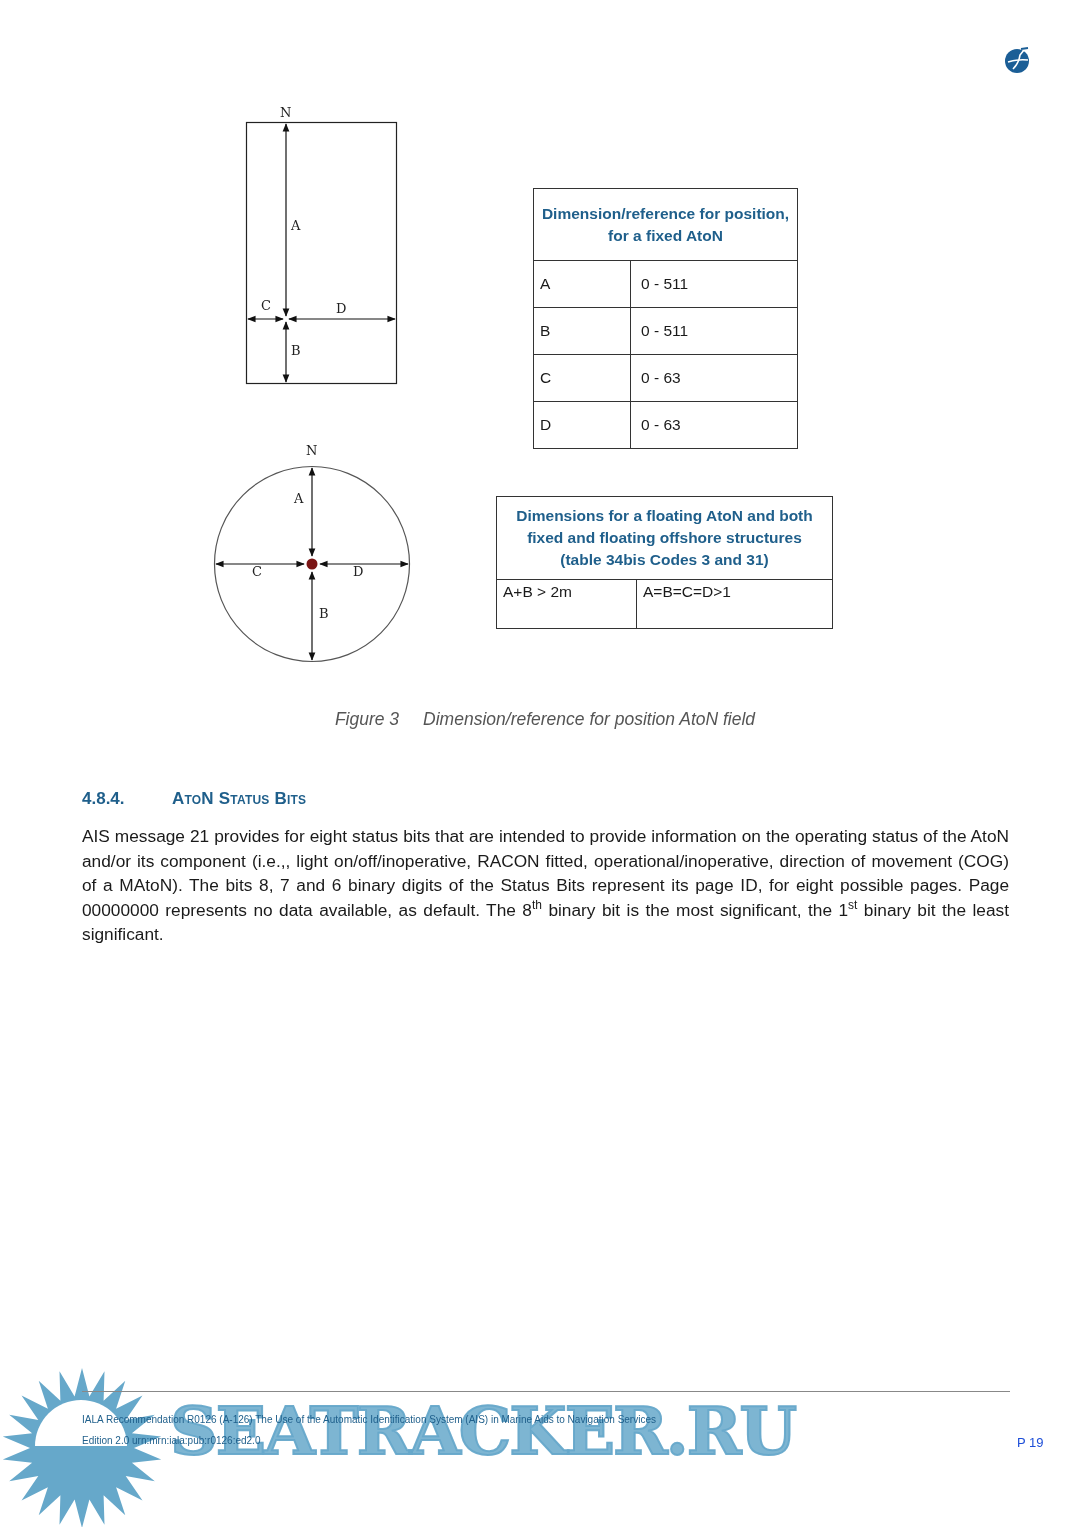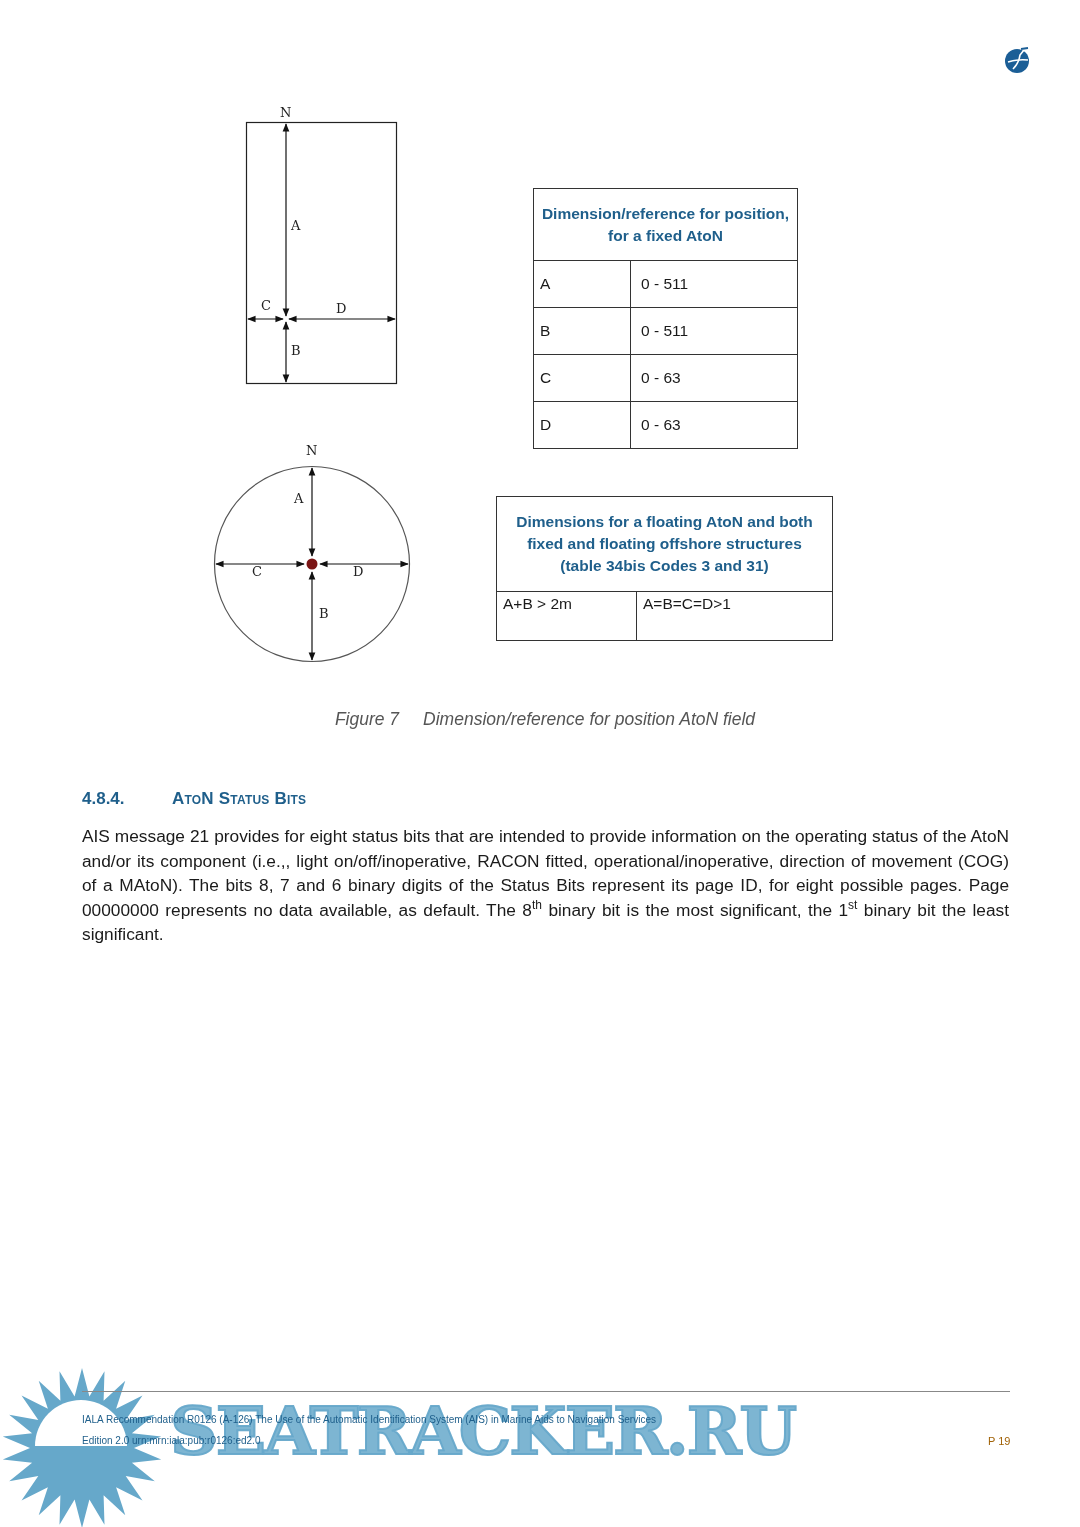--- a/index.html
+++ b/index.html
@@ -22,21 +22,21 @@
 
   #table-fixed { left: 533px; top: 188px; width: 265px; }
   #table-fixed .h-title td { height: 47px; }
   #table-fixed .h-sub td { height: 27px; }
   #table-fixed .row td { height: 22px; line-height: 22px; }
   #table-fixed .col1 { width: 84px; }
   #table-fixed .numeric-head { font-weight: bold; color: #1a1a1a; }
   #table-fixed .val { padding-left: 10px; }
 
   #table-floating { left: 496px; top: 496px; width: 337px; }
-  #table-floating .h-title td { height: 78px; padding: 8px 4px; }
+  #table-floating .h-title td { height: 78px; padding: 2px 4px; }
   #table-floating .row td { height: 33px; vertical-align: top; padding-top: 3px; }
   #table-floating .col1 { width: 127px; }
 
   
   #caption { left: 0; width: 1090px; top: 709px; text-align: center; font-style: italic;
              font-size: 17.5px; color: #555; }
   #caption .fig-num { margin-right: 24px; }
 
   
   #section-heading { left: 82px; top: 789px; font-size: 17px; font-weight: bold; color: #1f5f8b; }
@@ -45,21 +45,21 @@
 
   
   #body-para { left: 82px; top: 824px; width: 927px; font-size: 17.3px; line-height: 24.6px;
                text-align: justify; color: #1a1a1a; }
   #body-para sup { font-size: 12px; line-height: 0; }
 
   
   #footer-rule { left: 82px; top: 1391px; width: 928px; height: 0; border-top: 1.5px solid #888; }
   #footer-line1 { left: 82px; top: 1414px; font-size: 10px; color: #1f5f8b; }
   #footer-line2 { left: 82px; top: 1435px; font-size: 10px; color: #1f5f8b; }
-  #footer-page { left: 988px; top: 1435px; font-size: 11px; color: #a16207; }
+  #footer-page { left: 1017px; top: 1435px; font-size: 13px; color: #1d4ed8; }
 
   
   #watermark-sun { left: 0; top: 1368px; width: 165px; height: 159px; }
   #watermark-text { left: 170px; top: 1398px; font-family: "DejaVu Serif", "Liberation Serif", serif;
                     font-weight: bold; font-size: 66px; letter-spacing: -2px;
                     color: rgba(102,168,202,0.85); -webkit-text-stroke: 2px rgba(102,168,202,0.95);
                     line-height: 1; white-space: nowrap; }
 </style>
 </head>
 <body>
@@ -148,21 +148,21 @@
     </td>
   </tr>
   <tr class="row">
     <td class="col1">A+B &gt; 2m</td>
     <td>A=B=C=D&gt;1</td>
   </tr>
 </tbody>
   </table>
 
 <div id="caption" class="abs">
-  <span class="fig-num">Figure 7</span><span>Dimension/reference for position AtoN field</span>
+  <span class="fig-num">Figure 3</span><span>Dimension/reference for position AtoN field</span>
 </div>
 
 <div id="section-heading" class="abs">
   <span id="section-number">4.8.4.</span><span class="smallcaps">AtoN Status Bits</span>
 </div>
 
 <div id="body-para" class="abs"><span>AIS message 21 provides for eight status bits that are intended to provide information on the operating status of the AtoN and/or its component (i.e.,, light on/off/inoperative, RACON fitted, operational/inoperative, direction of movement (COG) of a MAtoN). The bits 8, 7 and 6 binary digits of the Status Bits represent its page ID, for eight possible pages. Page 00000000 represents no data available, as default. The 8</span><sup>th</sup><span> binary bit is the most significant, the 1</span><sup>st</sup><span> binary bit the least significant.</span></div>
 
 <div id="watermark-sun" class="abs">
   <svg width="165" height="159" viewBox="0 0 165 159">

